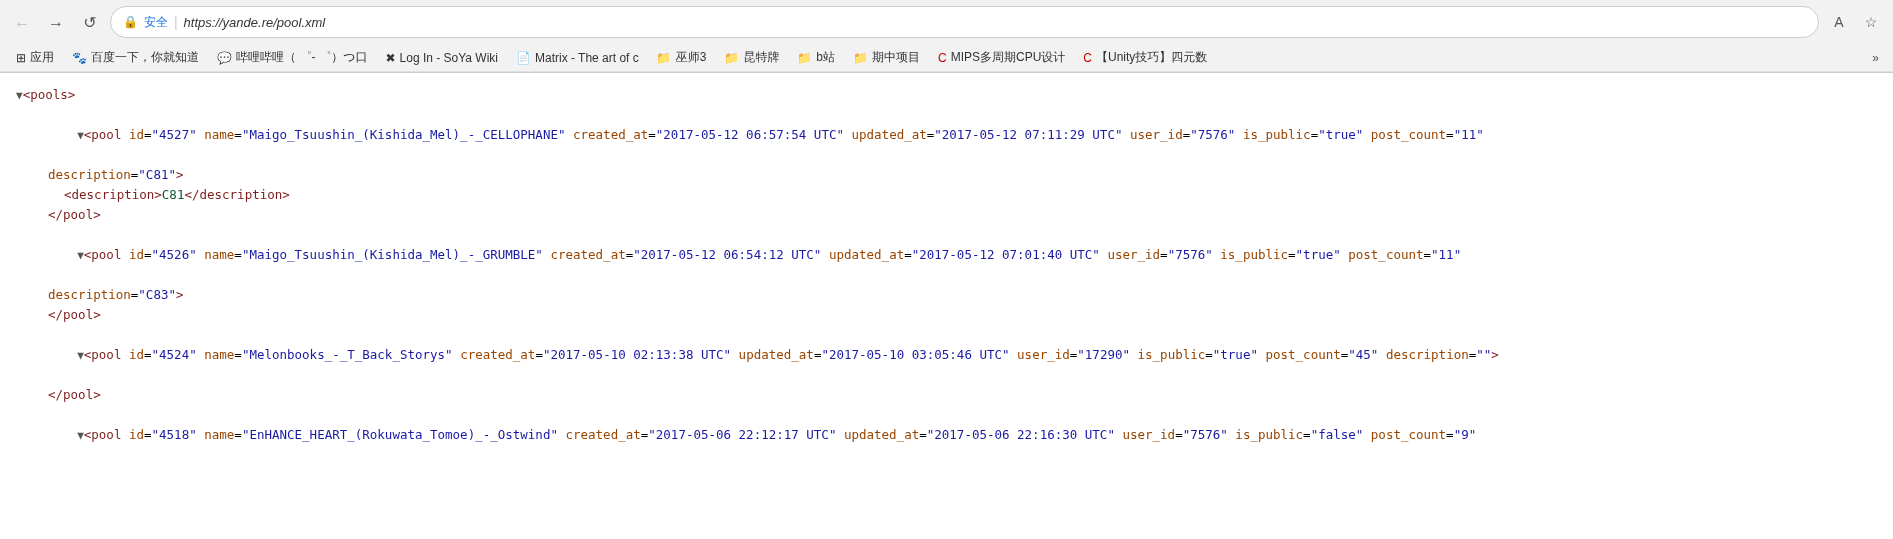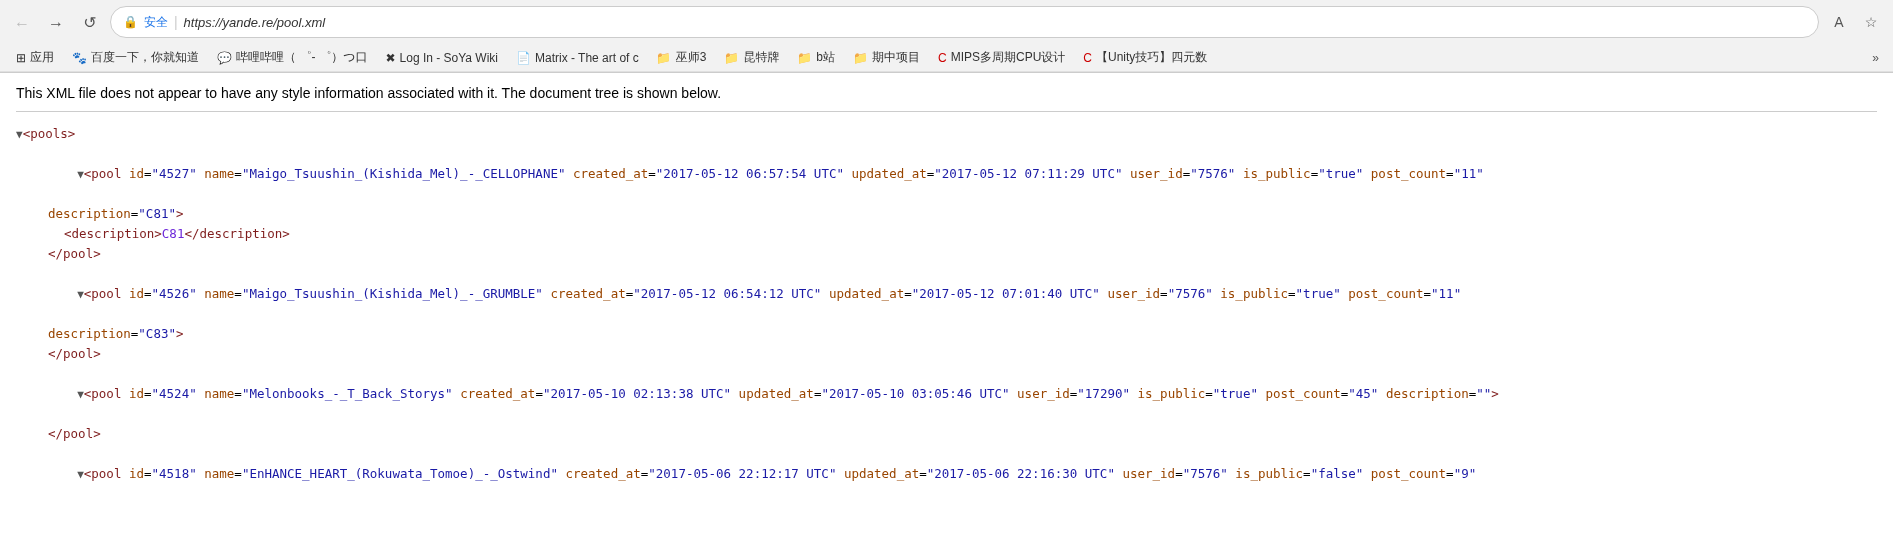--- a/index.html
+++ b/index.html
@@ -133,21 +133,21 @@
     }
 
     .xml-tree .line {
       display: block;
       white-space: pre;
     }
 
     .tag { color: #7f1d1d; text-align: right; }
     .attr-name { color: #994500; text-align: center; }
     .attr-value { color: #1a1aa6; }
-    .text-content { color: #6d28d9; }
+    .text-content { color: #14532d; }
     .triangle { color: #555; font-size: 11px; cursor: pointer; }
     .indent1 { padding-left: 16px; }
     .indent2 { padding-left: 32px; }
     .indent3 { padding-left: 48px; }
   </style>
 </head>
 <body>
 
 <div class="browser-chrome">
 
@@ -222,21 +222,20 @@
     </div>
     <div class="bookmark-item">
       <span class="bookmark-icon" style="color:#c00;">C</span>
       <span>【Unity技巧】四元数</span>
     </div>
     <div class="bookmark-more">»</div>
   </div>
 </div>
 
 <div class="page-content">
-  <div class="xml-notice">This XML file does not appear to have any style information associated with it. The document tree is shown below.</div>
 
   <div class="xml-tree">
 
     <span class="line"><span class="triangle">▼</span><span class="tag">&lt;pools&gt;</span></span>
 
     <span class="line indent1">
       <span class="triangle">▼</span><span class="tag">&lt;pool</span> <span class="attr-name">id</span>=<span class="attr-value">"4527"</span> <span class="attr-name">name</span>=<span class="attr-value">"Maigo_Tsuushin_(Kishida_Mel)_-_CELLOPHANE"</span> <span class="attr-name">created_at</span>=<span class="attr-value">"2017-05-12 06:57:54 UTC"</span> <span class="attr-name">updated_at</span>=<span class="attr-value">"2017-05-12 07:11:29 UTC"</span> <span class="attr-name">user_id</span>=<span class="attr-value">"7576"</span> <span class="attr-name">is_public</span>=<span class="attr-value">"true"</span> <span class="attr-name">post_count</span>=<span class="attr-value">"11"</span>
     </span>
     <span class="line indent2"><span class="attr-name">description</span>=<span class="attr-value">"C81"</span><span class="tag">&gt;</span></span>
     <span class="line indent3"><span class="tag">&lt;description&gt;</span><span class="text-content">C81</span><span class="tag">&lt;/description&gt;</span></span>

